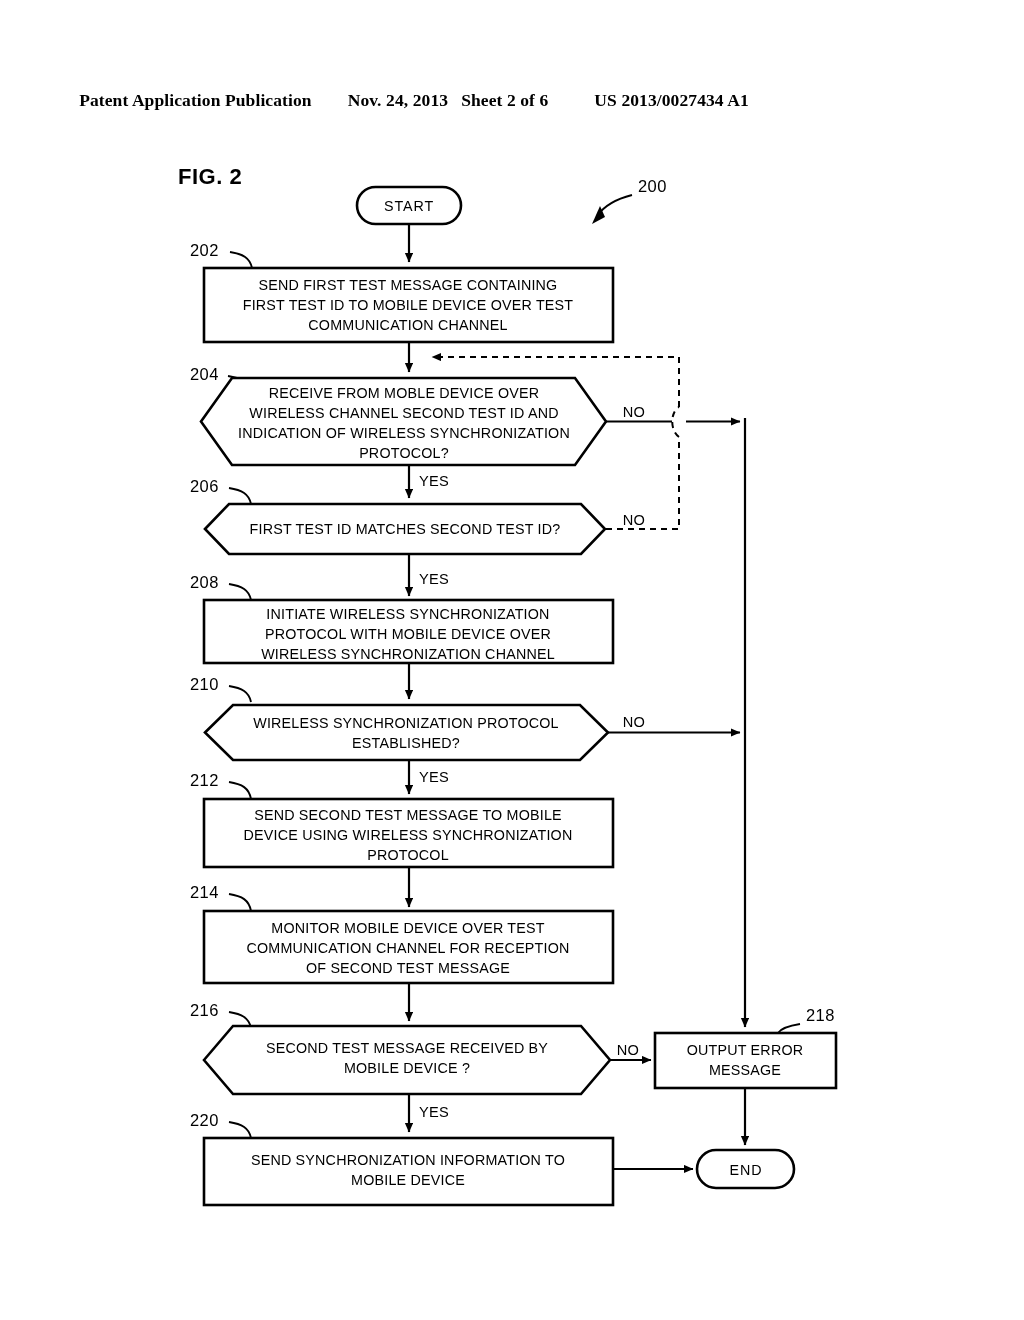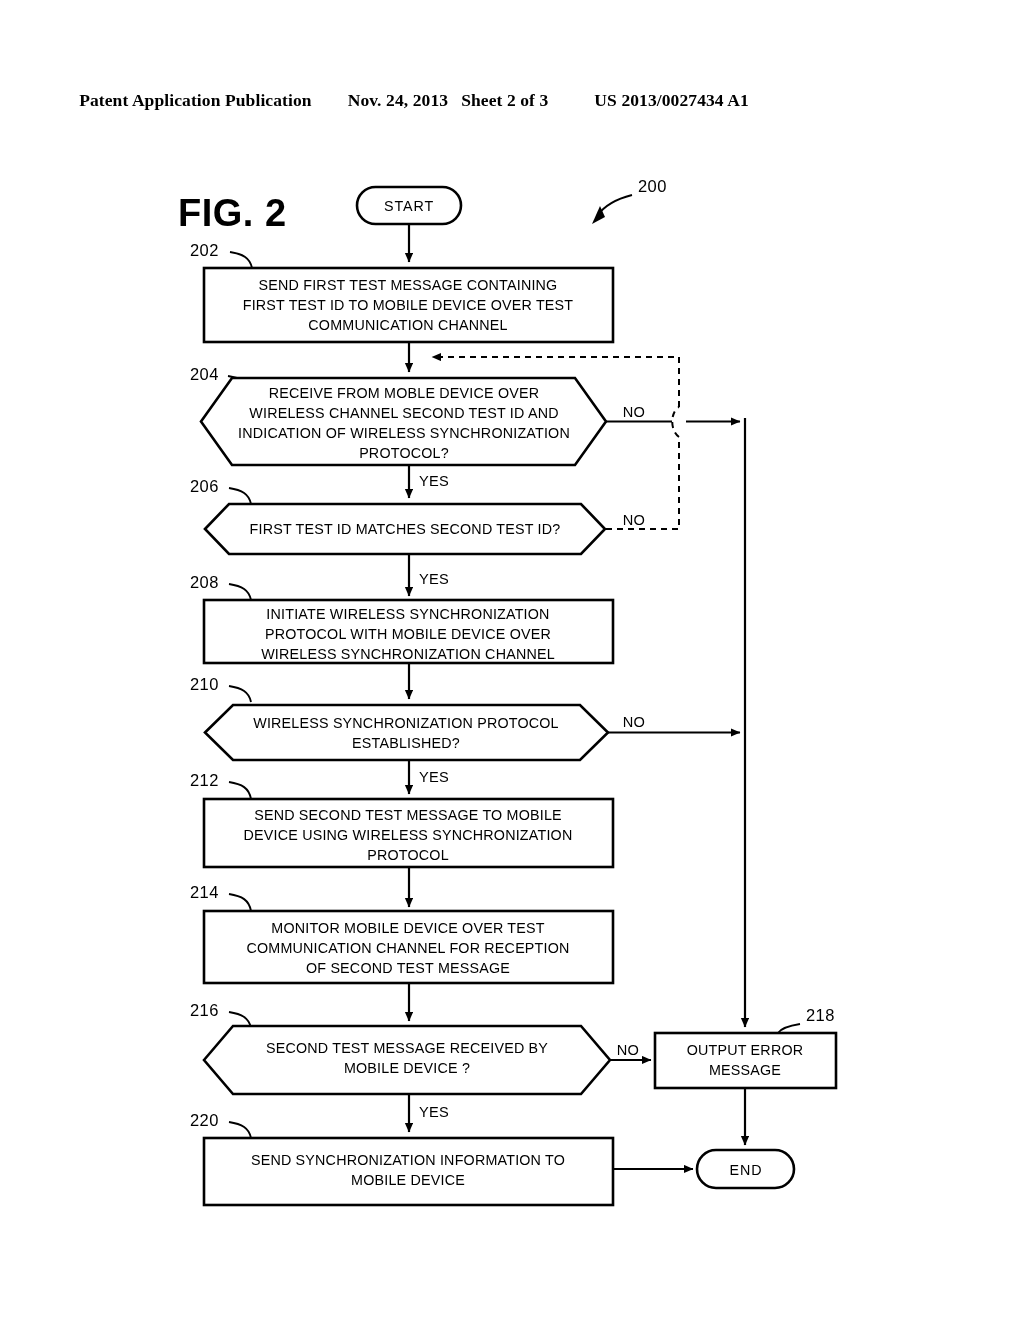--- a/index.html
+++ b/index.html
@@ -35,24 +35,24 @@
   }
   #patent-header .hdr-seg { display: inline-block; }
   #patent-header .gap-a { display: inline-block; width: 36px; }
   #patent-header .gap-b { display: inline-block; width: 13px; }
   #patent-header .gap-c { display: inline-block; width: 46px; }
 
   
   #fig-label {
     position: absolute;
     left: 178px;
-    top: 192px;
+    top: 164px;
     font-family: "Liberation Sans", sans-serif;
     font-weight: bold;
-    font-size: 38px;
+    font-size: 22px;
     letter-spacing: 0.5px;
   }
 
   
   #flow-svg {
     position: absolute;
     left: 0;
     top: 0;
     width: 1024px;
     height: 1320px;
@@ -114,21 +114,21 @@
   }
 </style>
 </head>
 <body>
 
 <div id="patent-header">
   <span class="hdr-seg">Patent Application Publication</span>
   <span class="gap-a"></span>
   <span class="hdr-seg">Nov. 24, 2013</span>
   <span class="gap-b"></span>
-  <span class="hdr-seg">Sheet 2 of 3</span>
+  <span class="hdr-seg">Sheet 2 of 6</span>
   <span class="gap-c"></span>
   <span class="hdr-seg">US 2013/0027434 A1</span>
 </div>
 
 <div id="fig-label">FIG. 2</div>
 
 <svg id="flow-svg" viewBox="0 0 1024 1320">
   <defs>
     <marker id="arrow" markerWidth="11" markerHeight="11" refX="9.2" refY="4.2" orient="auto" markerUnits="userSpaceOnUse">
       <path d="M0,0 L9.6,4.2 L0,8.4 z" fill="#000000"></path>

